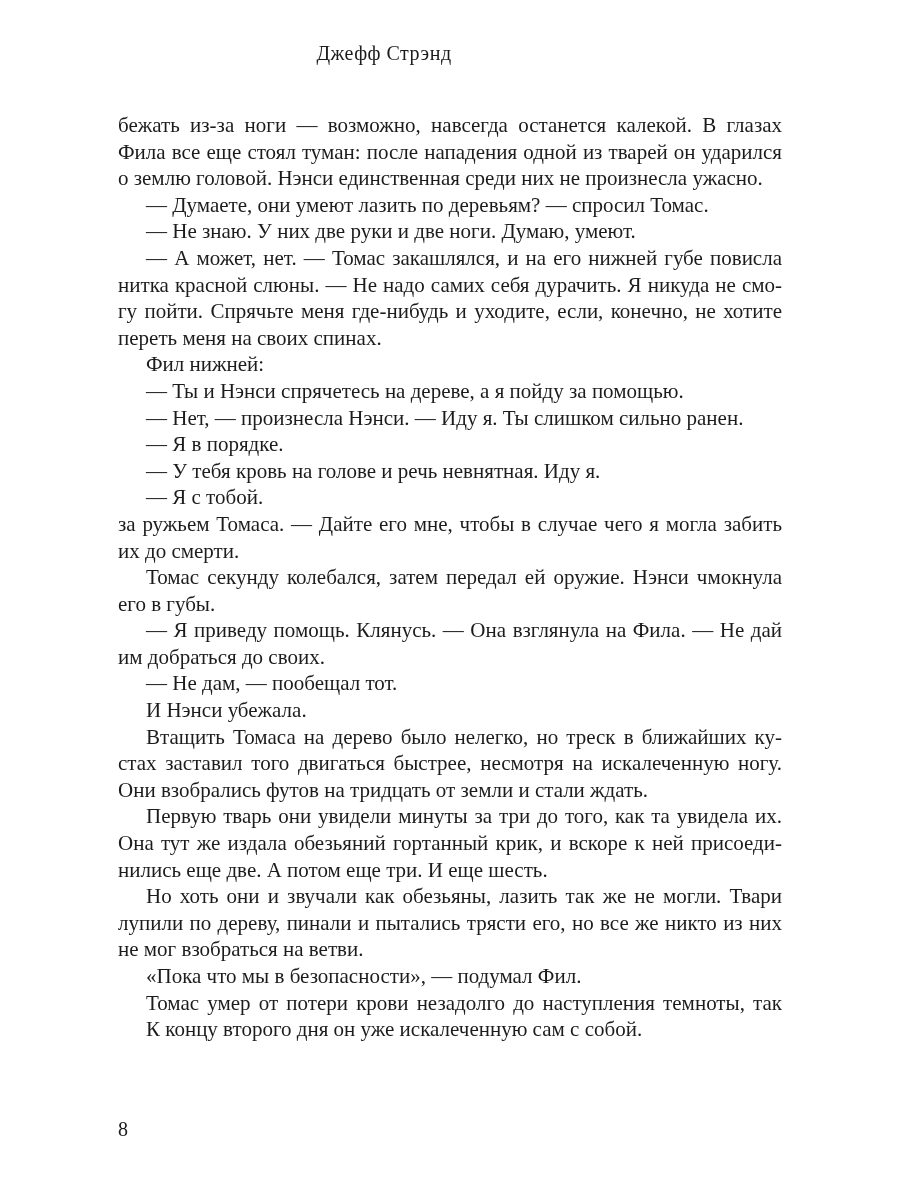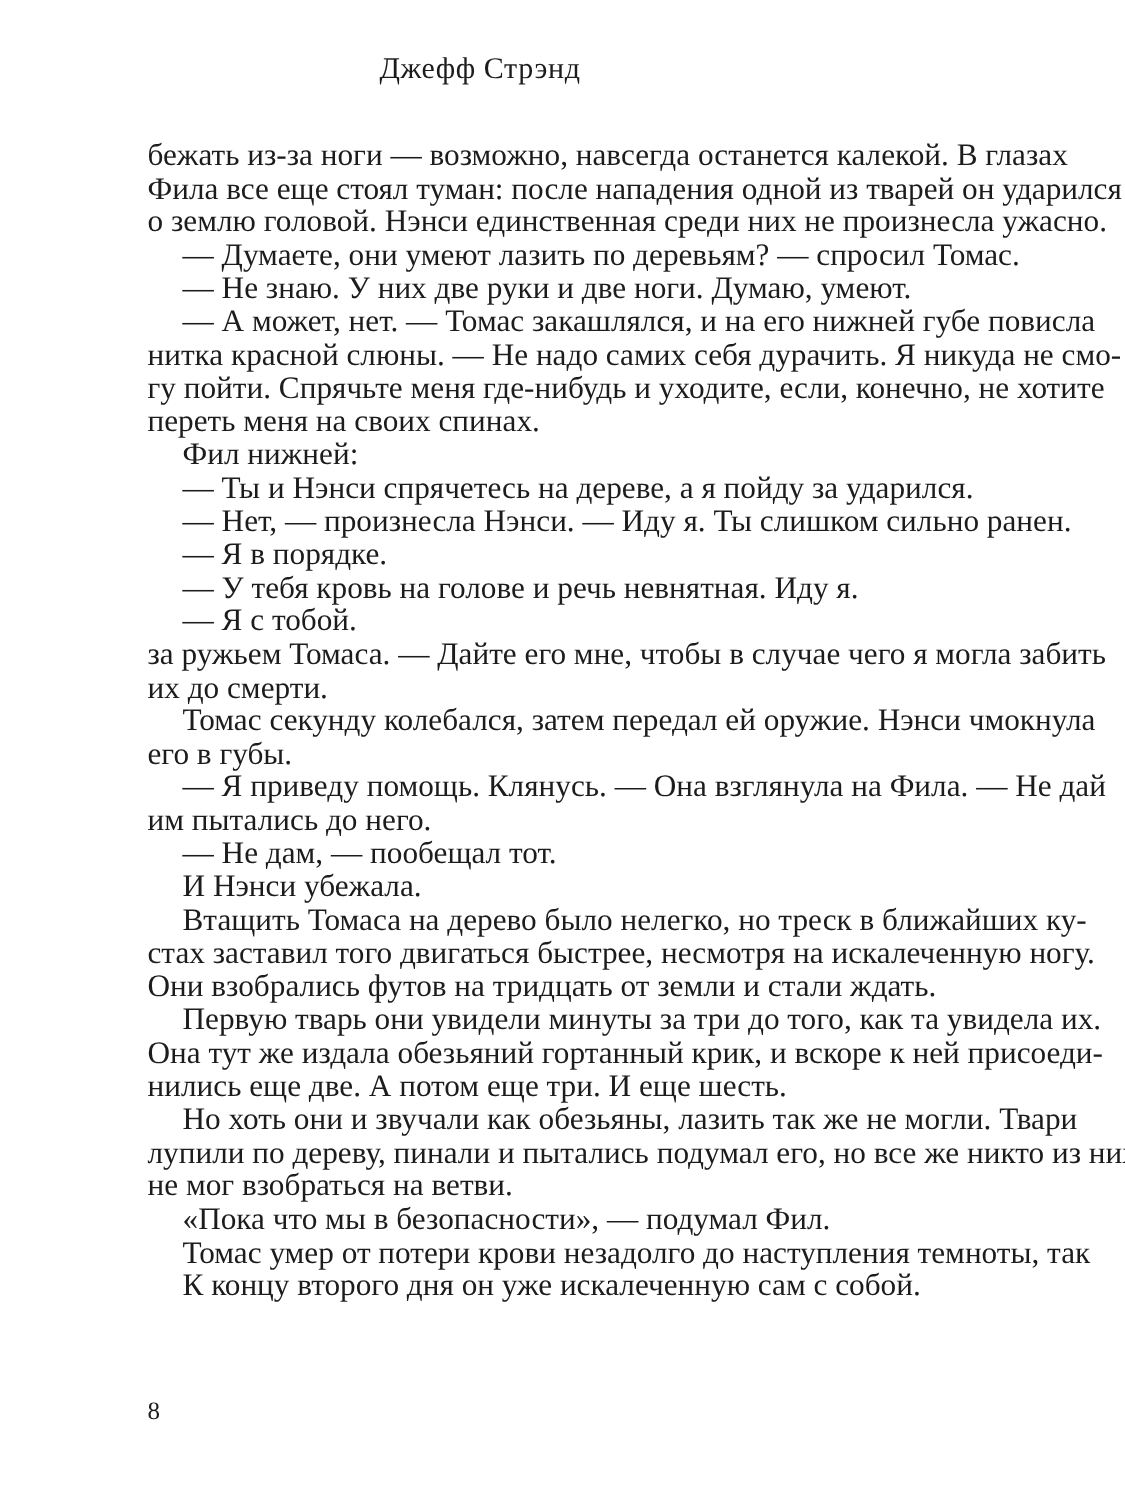--- a/index.html
+++ b/index.html
@@ -1,61 +1,61 @@
 <!DOCTYPE html>
 <html><head>
   <meta charset="utf-8">
   <style>
     html, body { margin:0; padding:0; background:#ffffff; }
     body { width:900px; height:1200px; position:relative; overflow:hidden;
            font-family:"Liberation Serif","DejaVu Serif",serif; color:#1c1c1c; }
     .header { position:absolute; top:42px; left:0; width:768px; text-align:center;
-              font-size:24px; letter-spacing:0.5px; }
+              font-size:20px; letter-spacing:0.5px; }
     .text { position:absolute; left:118px; top:112px; width:664px; }
-    .line { height:26.6px; line-height:26.6px; font-size:25px; white-space:nowrap; }
+    .line { height:26.6px; line-height:26.6px; font-size:21px; white-space:nowrap; }
     .line.j { text-align:justify; text-align-last:justify; }
     .line.ind { padding-left:28px; }
     .pagenum { position:absolute; left:118px; top:1118px; font-size:20px; }
   </style>
 </head>
 <body>
 
 <div class="header">Джефф Стрэнд</div>
 
 <div class="text" id="text-block">
     <div class="line j">бежать из-за ноги — возможно, навсегда останется калекой. В глазах</div>
     <div class="line j">Фила все еще стоял туман: после нападения одной из тварей он ударился</div>
     <div class="line">о землю головой. Нэнси единственная среди них не произнесла ужасно.</div>
     <div class="line ind">— Думаете, они умеют лазить по деревьям? — спросил Томас.</div>
     <div class="line ind">— Не знаю. У них две руки и две ноги. Думаю, умеют.</div>
     <div class="line ind j">— А может, нет. — Томас закашлялся, и на его нижней губе повисла</div>
     <div class="line j">нитка красной слюны. — Не надо самих себя дурачить. Я никуда не смо-</div>
     <div class="line j">гу пойти. Спрячьте меня где-нибудь и уходите, если, конечно, не хотите</div>
     <div class="line">переть меня на своих спинах.</div>
     <div class="line ind">Фил нижней:</div>
-    <div class="line ind">— Ты и Нэнси спрячетесь на дереве, а я пойду за ударился.</div>
+    <div class="line ind">— Ты и Нэнси спрячетесь на дереве, а я пойду за помощью.</div>
     <div class="line ind">— Нет, — произнесла Нэнси. — Иду я. Ты слишком сильно ранен.</div>
     <div class="line ind">— Я в порядке.</div>
     <div class="line ind">— У тебя кровь на голове и речь невнятная. Иду я.</div>
     <div class="line ind">— Я с тобой.</div>
     <div class="line j">за ружьем Томаса. — Дайте его мне, чтобы в случае чего я могла забить</div>
     <div class="line">их до смерти.</div>
     <div class="line ind j">Томас секунду колебался, затем передал ей оружие. Нэнси чмокнула</div>
     <div class="line">его в губы.</div>
     <div class="line ind j">— Я приведу помощь. Клянусь. — Она взглянула на Фила. — Не дай</div>
-    <div class="line">им пытались до него.</div>
+    <div class="line">им добраться до своих.</div>
     <div class="line ind">— Не дам, — пообещал тот.</div>
     <div class="line ind">И Нэнси убежала.</div>
     <div class="line ind j">Втащить Томаса на дерево было нелегко, но треск в ближайших ку-</div>
     <div class="line j">стах заставил того двигаться быстрее, несмотря на искалеченную ногу.</div>
     <div class="line">Они взобрались футов на тридцать от земли и стали ждать.</div>
     <div class="line ind j">Первую тварь они увидели минуты за три до того, как та увидела их.</div>
     <div class="line j">Она тут же издала обезьяний гортанный крик, и вскоре к ней присоеди-</div>
     <div class="line">нились еще две. А потом еще три. И еще шесть.</div>
     <div class="line ind j">Но хоть они и звучали как обезьяны, лазить так же не могли. Твари</div>
-    <div class="line j">лупили по дереву, пинали и пытались подумал его, но все же никто из них</div>
+    <div class="line j">лупили по дереву, пинали и пытались трясти его, но все же никто из них</div>
     <div class="line">не мог взобраться на ветви.</div>
     <div class="line ind">«Пока что мы в безопасности», — подумал Фил.</div>
     <div class="line ind j">Томас умер от потери крови незадолго до наступления темноты, так</div>
     <div class="line ind">К концу второго дня он уже искалеченную сам с собой.</div>
   </div>
 
 <div class="pagenum">8</div>
 
 </body></html>

